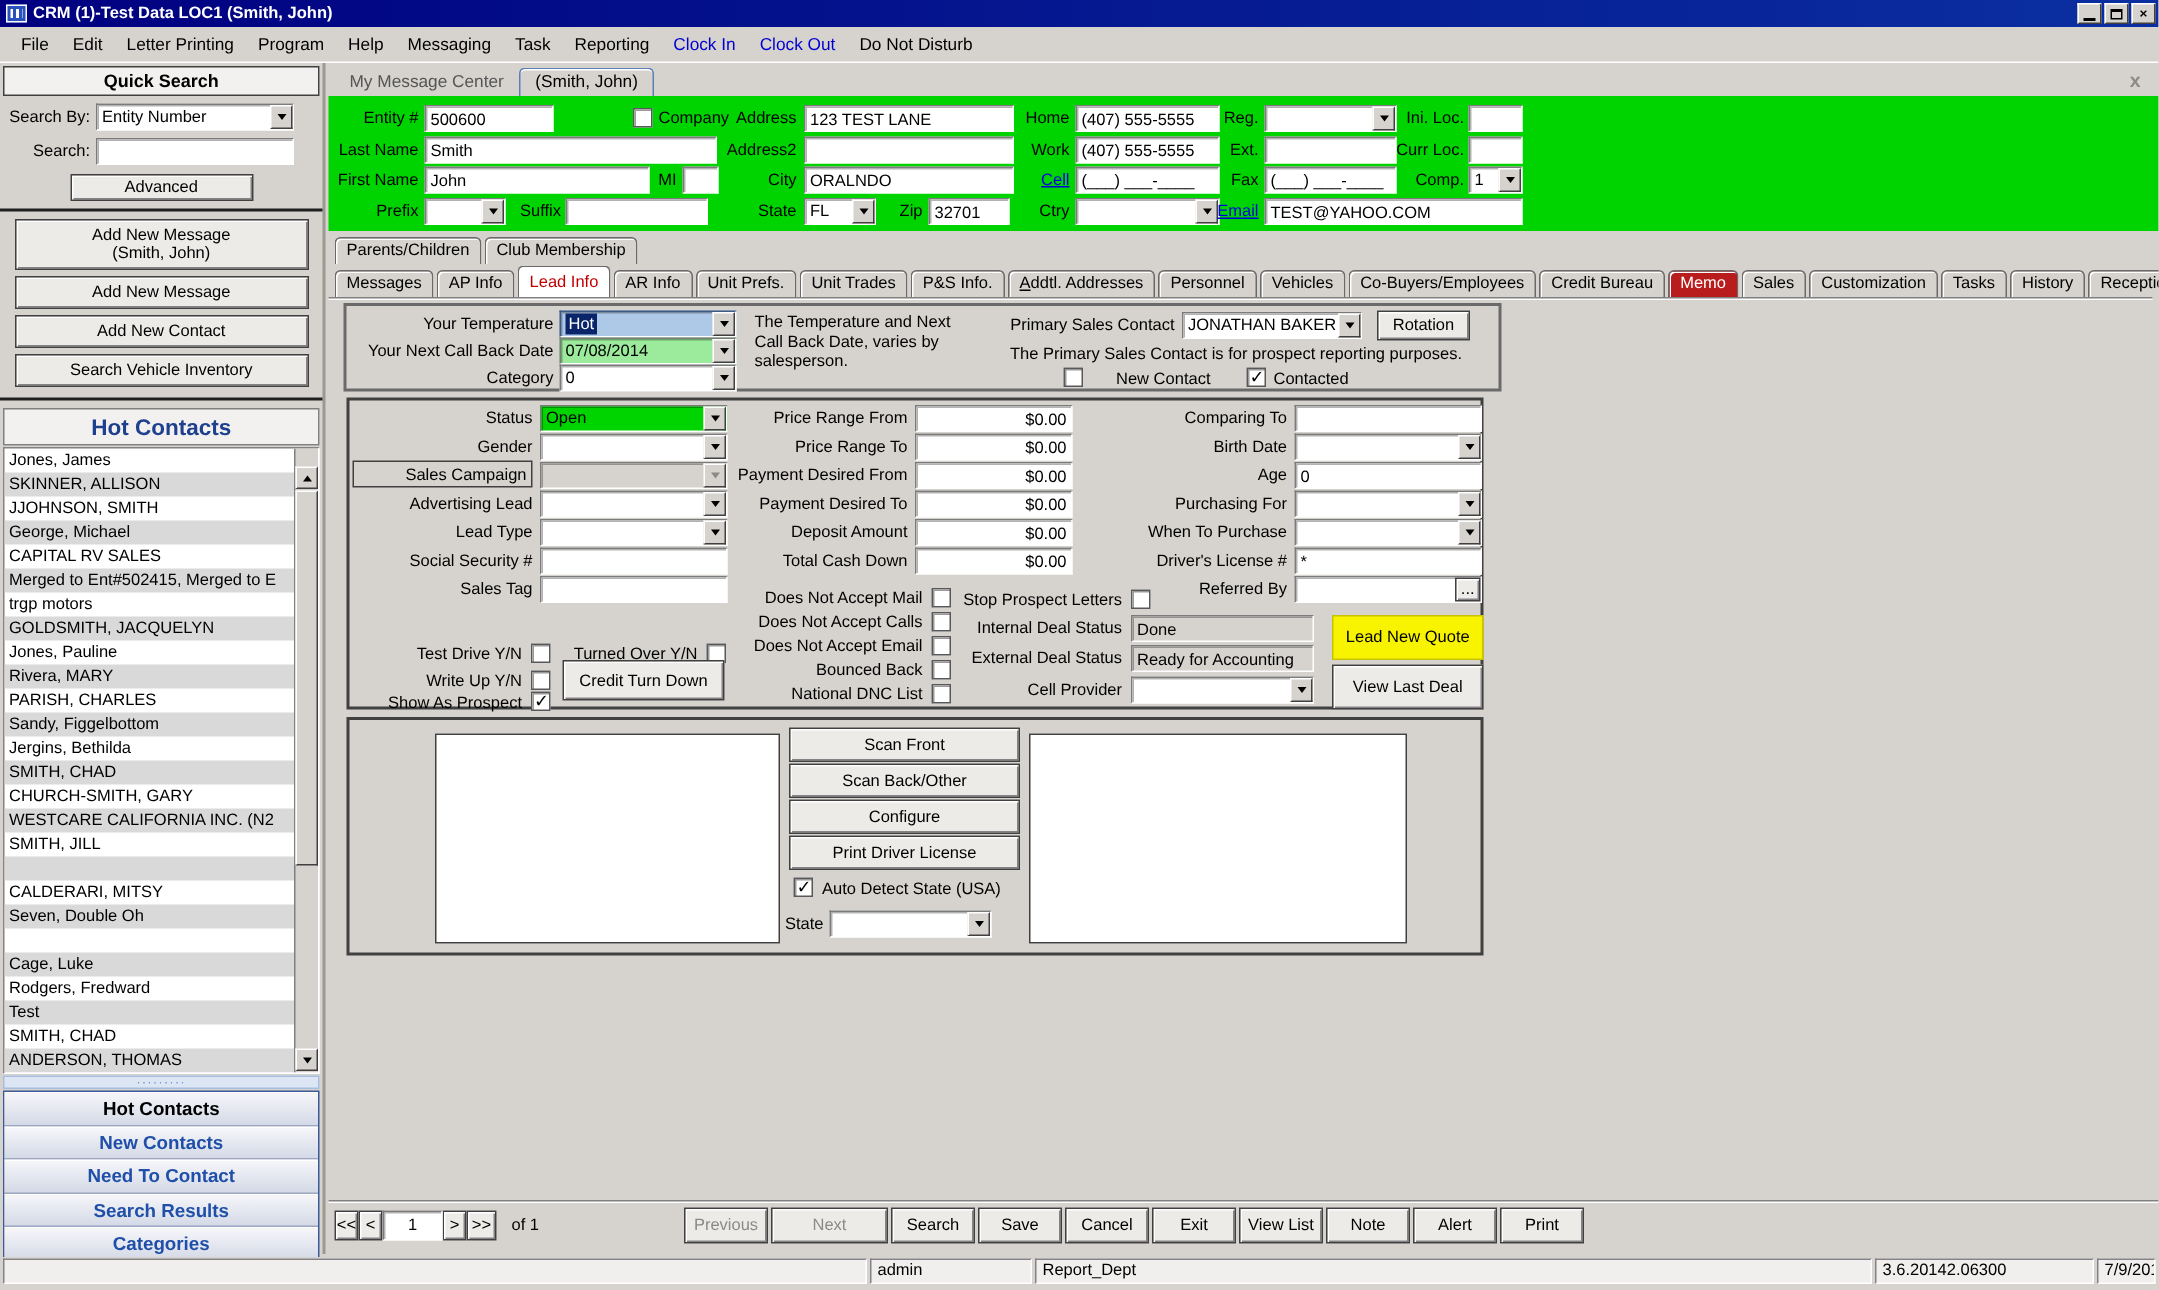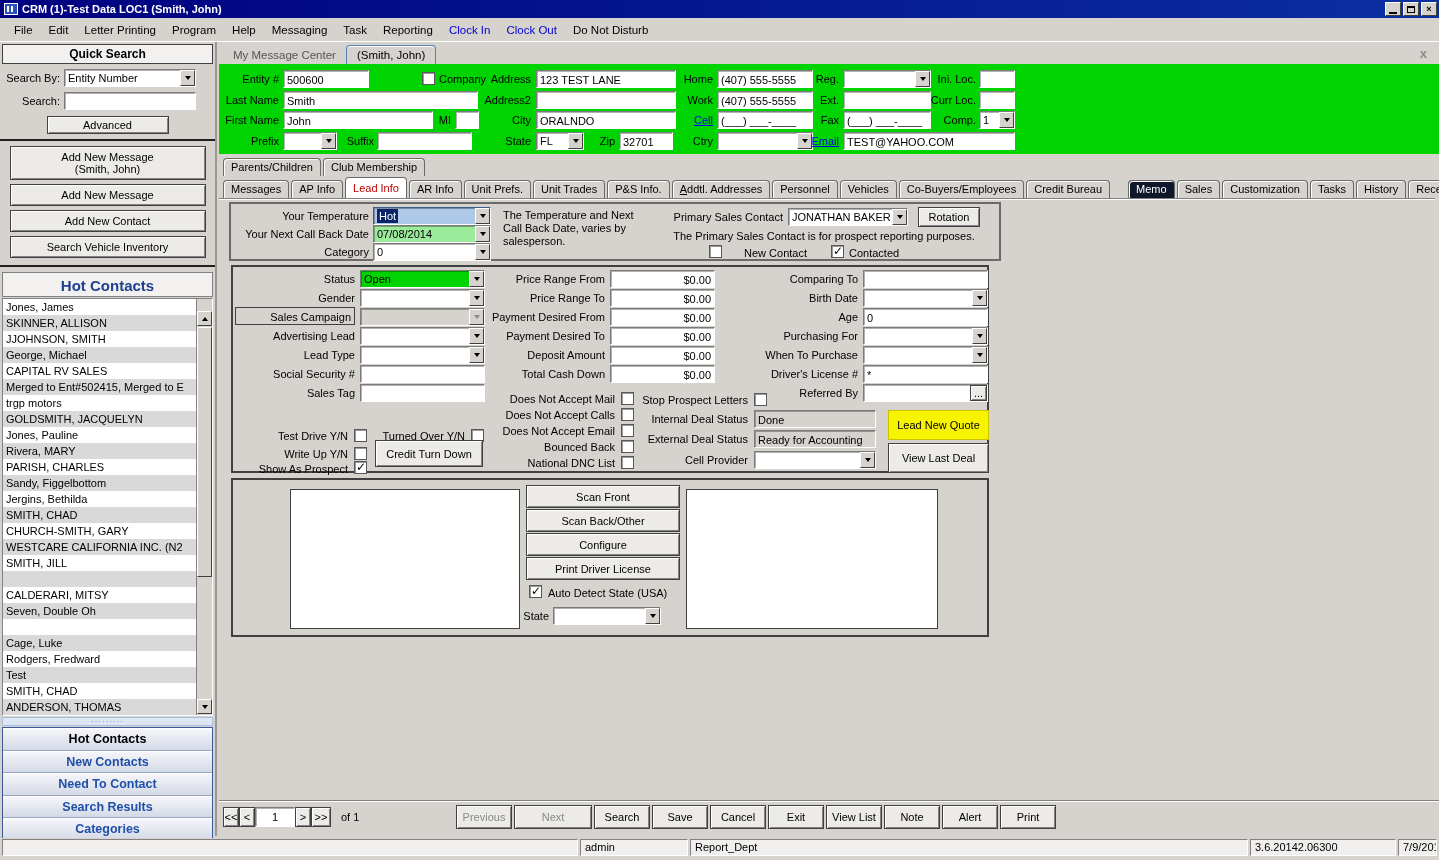--- a/index.html
+++ b/index.html
@@ -63,21 +63,21 @@
   .dd.disabled { background:#D6D3CE; }
   .dd.disabled .da { border-top-color:#8a8a8a; }
   .cb { position:absolute; width:13px; height:13px; background:#fff; border:1px solid #58585a; box-shadow:inset 1px 1px 0 #9a9a9a; }
   .cb.checked::after { content:"\2713"; position:absolute; left:1px; top:-2px; font-size:12px; font-weight:bold; }
   .btn { background:#EDEBE8; border:1px solid #404040; box-shadow:inset 1px 1px 0 #fff, inset -1px -1px 0 #848284; display:flex; align-items:center; justify-content:center; }
   .btn.disabled { color:#8A8A8A; }
 
   .trow { position:absolute; display:flex; align-items:flex-end; }
   .xtab { display:inline-block; height:18px; line-height:17px; padding:0 7px; background:#D6D3CE; border:1px solid #6A6A6A; border-bottom:none; border-radius:4px 4px 0 0; box-shadow:inset 1px 1px 0 #fff; margin-right:2px; white-space:nowrap; }
   .xtab.selected { color:#C00000; height:21px; line-height:20px; background:#ffffff; }
-  .xtab.memo { background:#0f172a; color:#fff;margin-left:16px; }
+  .xtab.memo { background:#b91c1c; color:#fff; }
   .xtab.uf::first-letter { text-decoration:underline; }
   .hline { position:absolute; height:2px; background:#fff; border-top:1px solid #808080; }
 
   .panel { position:absolute; border:2px solid #6A6A6A; }
   .flbl { position:absolute; height:18px; line-height:18px; text-align:right; white-space:nowrap; }
   .note { position:absolute; line-height:13px; }
 
   .statusbar { position:absolute; left:0; top:838px; width:1439px; height:20px; background:#D6D3CE; }
   .sbox { position:absolute; top:1px; height:17px; background:#F0EFED; border:1px solid; border-color:#848284 #fff #fff #848284; padding:1px 4px; font-size:11px; white-space:nowrap; overflow:hidden; }
 </style>

